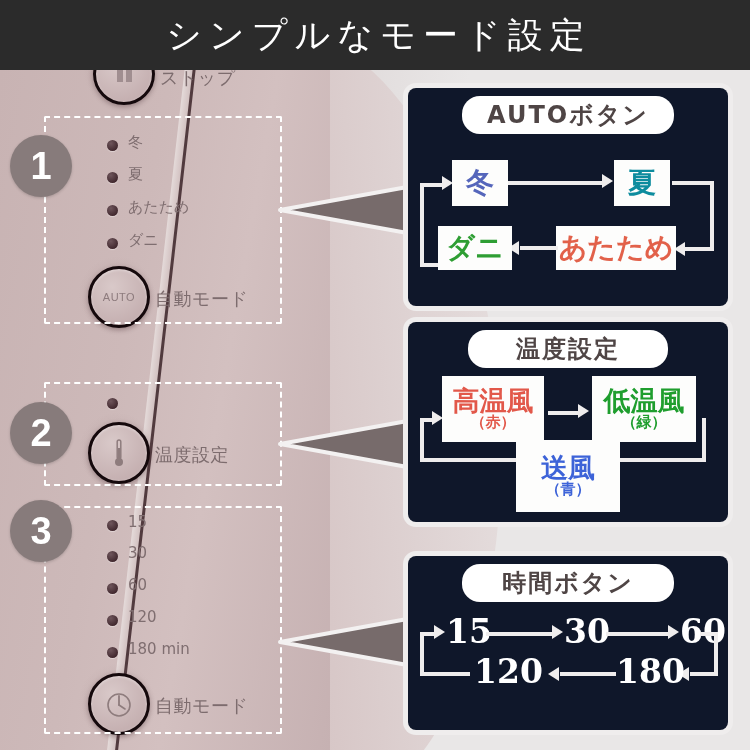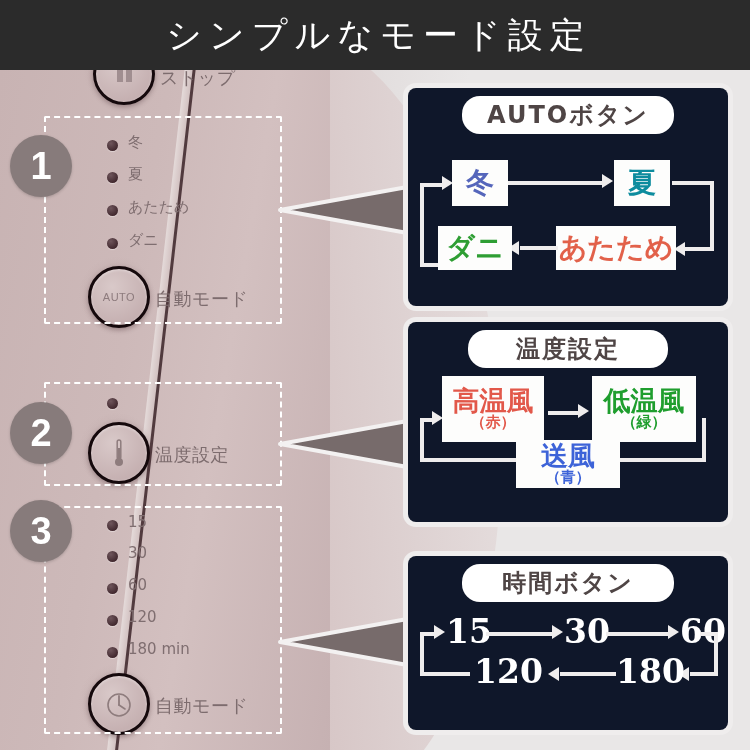--- a/index.html
+++ b/index.html
@@ -306,21 +306,21 @@
       <span class="sub" style="color:#e2584a;">（赤）</span>
     </div>
     <div class="wline" style="left:140px;top:89px;width:32px;height:4px;"></div>
     <div class="warrow right" style="left:170px;top:82px;"></div>
 
     <div class="chip" style="left:184px;top:54px;width:104px;height:66px;font-size:27px;">
       <span style="color:#1f9e2e;">低温風</span>
       <span class="sub" style="color:#1f9e2e;">（緑）</span>
     </div>
 
-    <div class="chip" style="left:108px;top:118px;width:104px;height:48px;font-size:27px;">
+    <div class="chip" style="left:108px;top:118px;width:104px;height:72px;font-size:27px;">
       <span style="color:#3d63d8;">送風</span>
       <span class="sub" style="color:#3d63d8;">（青）</span>
     </div>
   </div>
 
   <div class="card" style="left:408px;top:556px;width:320px;height:174px;">
     <div class="card-title" style="top:8px;width:212px;height:38px;font-size:24px;">時間ボタン</div>
 
     <div class="wline" style="left:12px;top:76px;width:4px;height:44px;"></div>
     <div class="wline" style="left:12px;top:76px;width:16px;height:4px;"></div>

